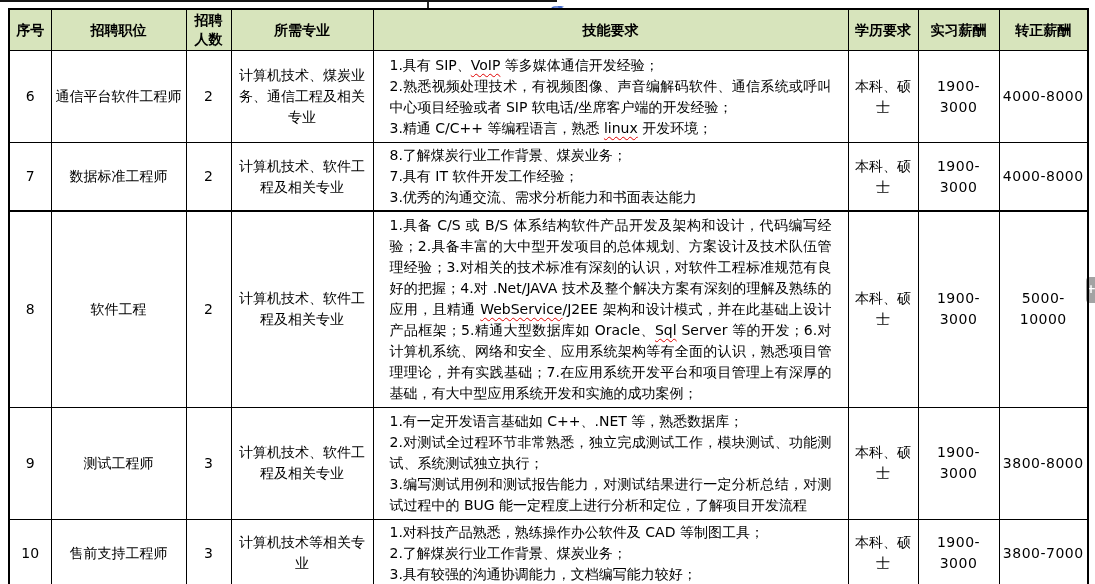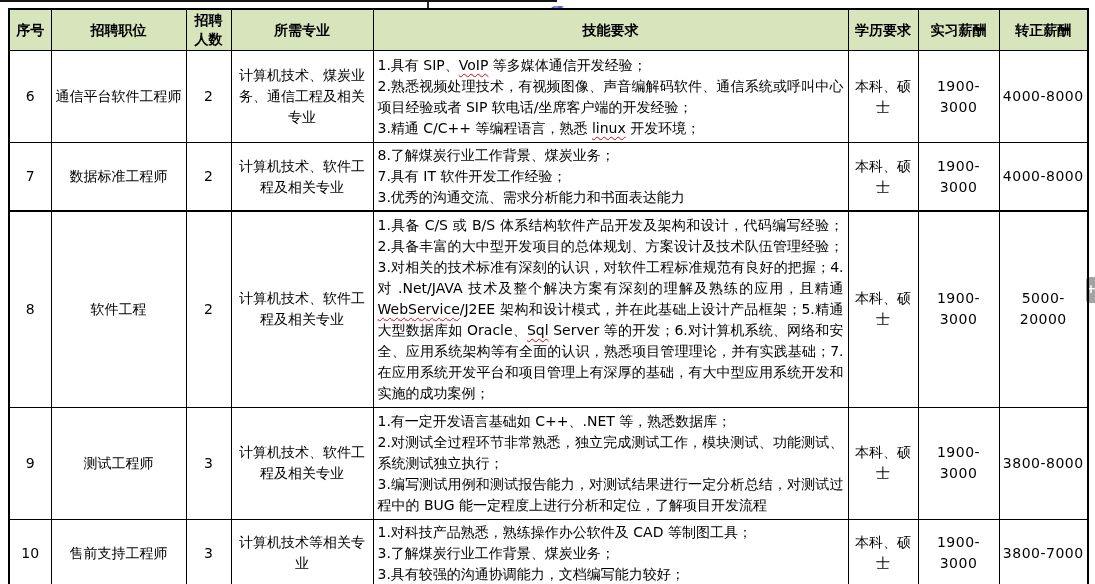--- a/index.html
+++ b/index.html
@@ -49,21 +49,21 @@
   
   tbody tr:nth-child(1) { height:92px; }
   tbody tr:nth-child(2) { height:58px; }
   tbody tr:nth-child(3) { height:196px; }
   tbody tr:nth-child(4) { height:112px; }
   tbody tr:nth-child(5) { height:68px; }
 
   
   tbody tr:nth-child(3) td { border-top-width:2px; }
 
-  td.skills { text-align:left; padding:2px 4px;margin-left:30px; }
+  td.skills { text-align:left; padding:2px 16px;margin-left:30px; }
   td.skills p { margin:0; text-align:justify; text-justify:inter-character; }
   td.major, td.education { padding:0 5px; }
   td.salary { letter-spacing:0.5px; }
 
   .sp {
     text-decoration-line:underline;
     text-decoration-style:wavy;
     text-decoration-color:#e00000;
     text-decoration-thickness:1px;
     text-underline-offset:3px;
@@ -152,21 +152,21 @@
         <tr>
           <td>8</td>
           <td>软件工程</td>
           <td>2</td>
           <td class="major">计算机技术、软件工程及相关专业</td>
           <td class="skills">
             <p><span>1.具备 C/S 或 B/S 体系结构软件产品开发及架构和设计，代码编写经验；2.具备丰富的大中型开发项目的总体规划、方案设计及技术队伍管理经验；3.对相关的技术标准有深刻的认识，对软件工程标准规范有良好的把握；4.对 .Net/JAVA 技术及整个解决方案有深刻的理解及熟练的应用，且精通 </span><span class="sp">WebService</span><span>/J2EE 架构和设计模式，并在此基础上设计产品框架；5.精通大型数据库如 Oracle、</span><span class="sp">Sql</span><span> Server 等的开发；6.对计算机系统、网络和安全、应用系统架构等有全面的认识，熟悉项目管理理论，并有实践基础；7.在应用系统开发平台和项目管理上有深厚的基础，有大中型应用系统开发和实施的成功案例；</span></p>
           </td>
           <td class="education">本科、硕士</td>
           <td class="salary">1900-3000</td>
-          <td class="salary">5000-20000</td>
+          <td class="salary">5000-10000</td>
         </tr>
         <tr>
           <td>9</td>
           <td>测试工程师</td>
           <td>3</td>
           <td class="major">计算机技术、软件工程及相关专业</td>
           <td class="skills">
             <p><span>1.有一定开发语言基础如 C++、.NET 等，熟悉数据库；</span></p>
             <p><span>2.对测试全过程环节非常熟悉，独立完成测试工作，模块测试、功能测试、系统测试独立执行；</span></p>
             <p><span>3.编写测试用例和测试报告能力，对测试结果进行一定分析总结，对测试过程中的 BUG 能一定程度上进行分析和定位，了解项目开发流程</span></p>
@@ -175,21 +175,21 @@
           <td class="salary">1900-3000</td>
           <td class="salary">3800-8000</td>
         </tr>
         <tr>
           <td>10</td>
           <td>售前支持工程师</td>
           <td>3</td>
           <td class="major">计算机技术等相关专业</td>
           <td class="skills">
             <p><span>1.对科技产品熟悉，熟练操作办公软件及 CAD 等制图工具；</span></p>
-            <p><span>3.了解煤炭行业工作背景、煤炭业务；</span></p>
+            <p><span>2.了解煤炭行业工作背景、煤炭业务；</span></p>
             <p><span>3.具有较强的沟通协调能力，文档编写能力较好；</span></p>
           </td>
           <td class="education">本科、硕士</td>
           <td class="salary">1900-3000</td>
           <td class="salary">3800-7000</td>
         </tr>
       </tbody>
   </table>
 </div>
 

